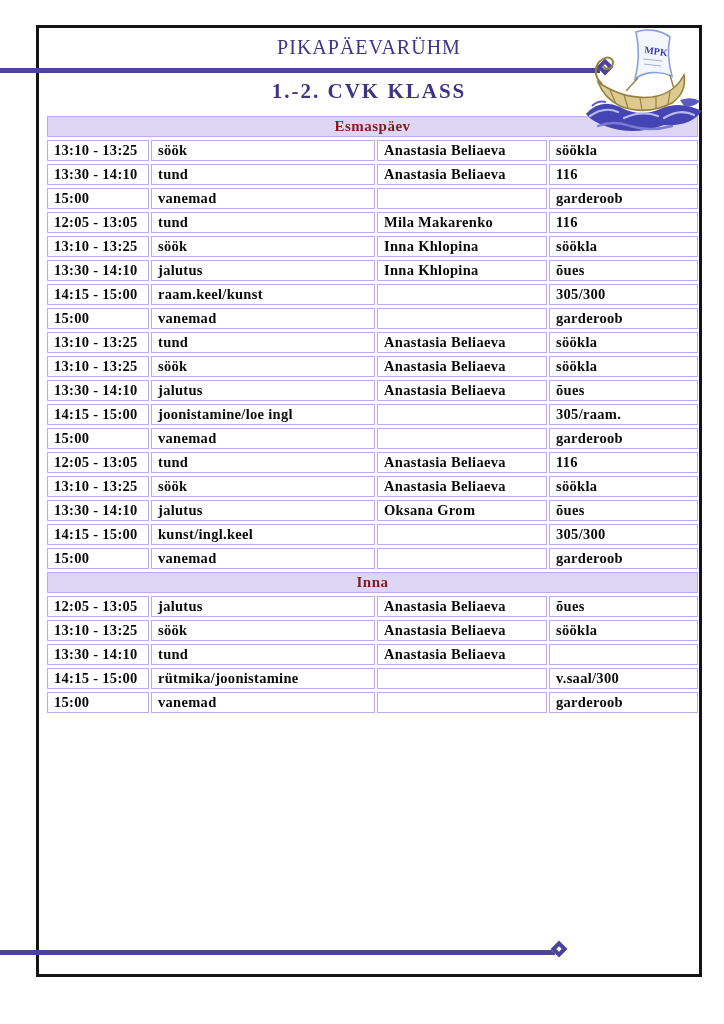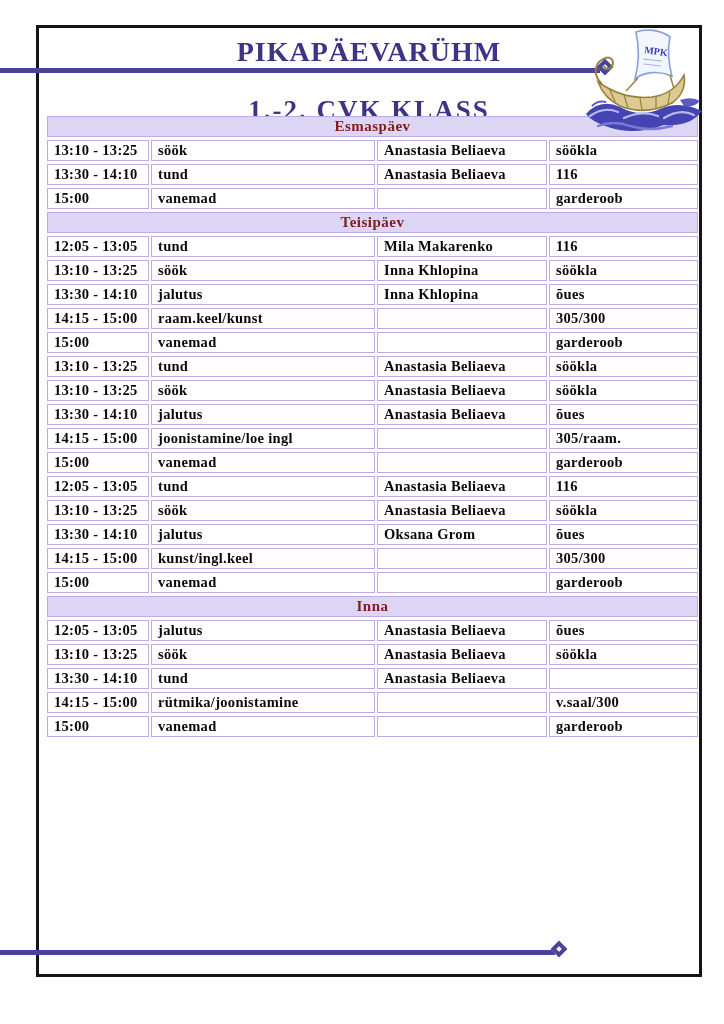--- a/index.html
+++ b/index.html
@@ -49,28 +49,28 @@
   .diamond.bottom { left: 553px; top: 943px; }
 
   .title-block {
     position: absolute;
     left: 36px; top: 36px;
     width: 666px;
     text-align: center;
     z-index: 1;
   }
   .title-main {
-    font-size: 28px;
-    font-weight: 700;
+    font-size: 20px;
+    font-weight: 400;
     letter-spacing: 1px;
     color: var(--title);
   }
   .title-sub {
-    margin-top: 27px;
-    font-size: 27px;
+    margin-top: 20px;
+    font-size: 21px;
     font-weight: 700;
     letter-spacing: 2px;
     color: var(--title);
   }
 
   .ship-logo {
     position: absolute;
     left: 584px; top: 26px;
     width: 124px; height: 114px;
     z-index: 5;
@@ -168,23 +168,20 @@
           <td class="cell">Anastasia Beliaeva</td>
           <td class="cell">116</td>
         </tr>
         <tr>
           <td class="cell">15:00</td>
           <td class="cell">vanemad</td>
           <td class="cell"></td>
           <td class="cell">garderoob</td>
         </tr>
         <tr>
-          <td colspan="4" class="day-band">Teisipäev</td>
-        </tr>
-        <tr>
           <td class="cell">12:05 - 13:05</td>
           <td class="cell">tund</td>
           <td class="cell">Mila Makarenko</td>
           <td class="cell">116</td>
         </tr>
         <tr>
           <td class="cell">13:10 - 13:25</td>
           <td class="cell">söök</td>
           <td class="cell">Inna Khlopina</td>
           <td class="cell">söökla</td>

